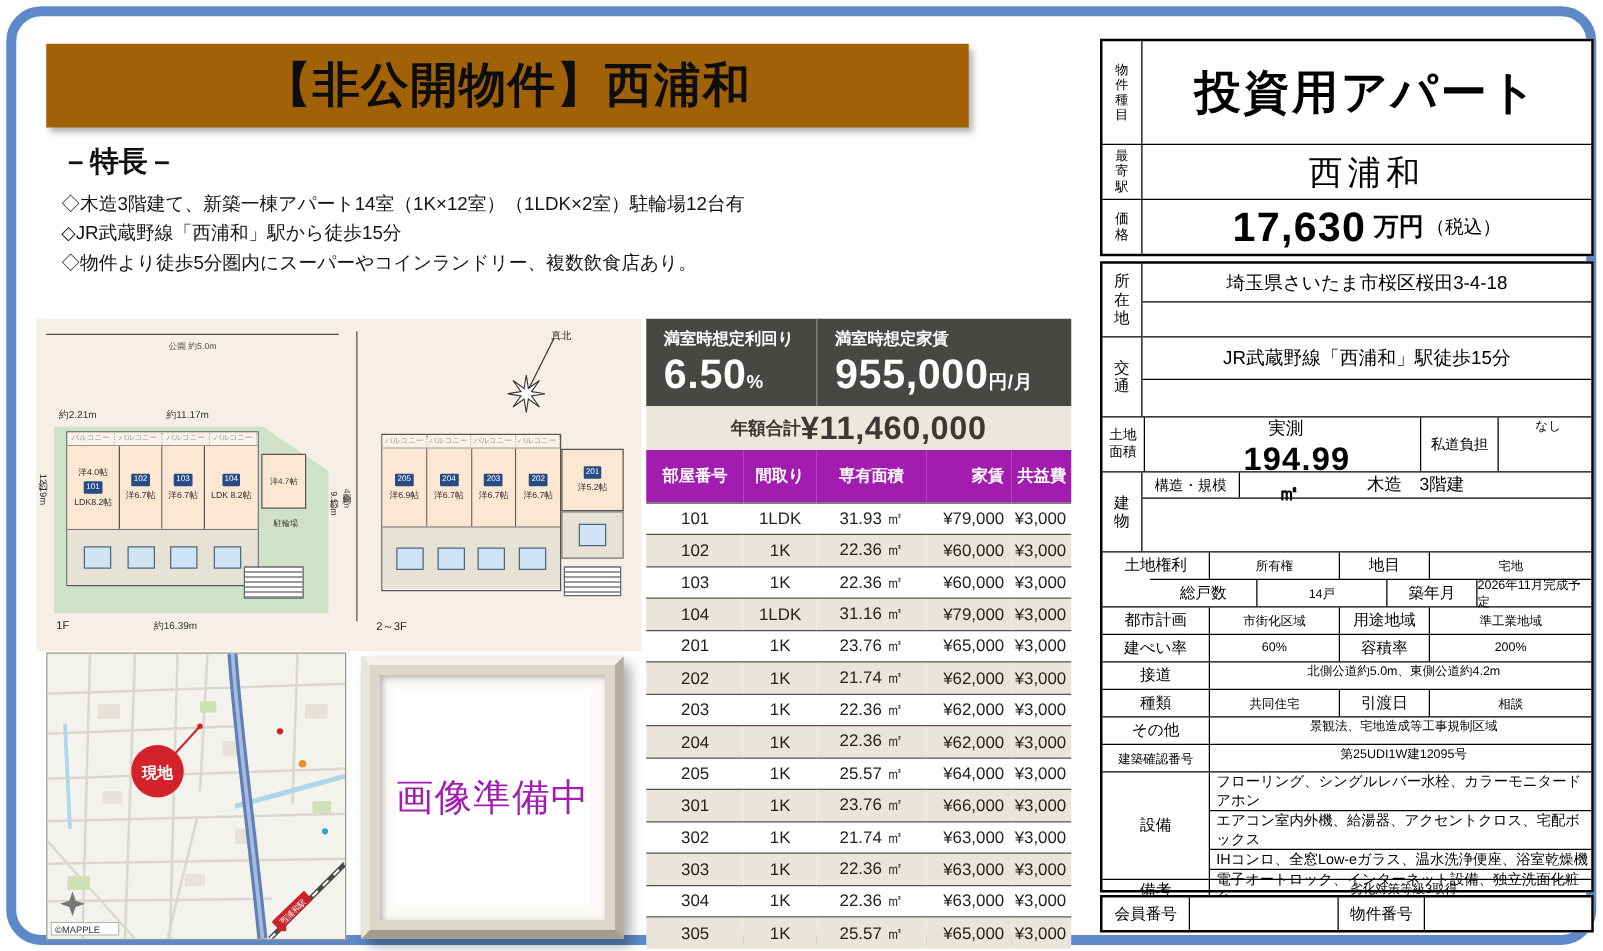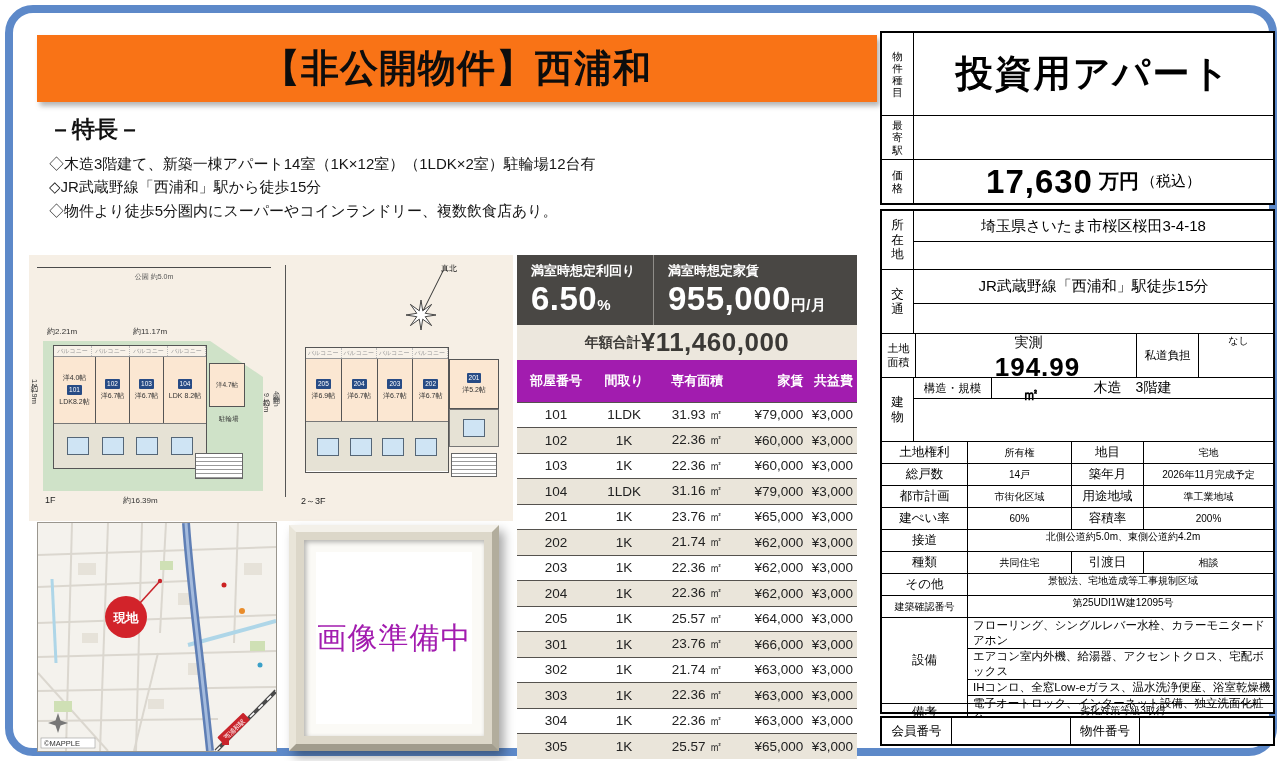--- a/index.html
+++ b/index.html
@@ -1,22 +1,22 @@
 <!DOCTYPE html>
 <html><head>
 <meta charset="utf-8">
 <style>
   * { margin:0; padding:0; box-sizing:border-box; }
   html,body { width:1282px; height:761px; background:#fff; font-family:"Liberation Sans", sans-serif; overflow:hidden; }
   #page { position:absolute; left:5px; top:5px; width:1272px; height:751px;
           border:8px solid #5d89c9; border-radius:28px; background:#fff; }
 
   
-  #banner { position:absolute; left:24px; top:22px; width:840px; height:67px;
-            background:#f97316; box-shadow:3px 4px 5px rgba(90,90,90,.45);
+  #banner { position:absolute; left:24px; top:22px; width:738px; height:67px;
+            background:#a16207; box-shadow:3px 4px 5px rgba(90,90,90,.45);
             display:flex; align-items:center; justify-content:center; }
   #banner .title { font-size:38px; font-weight:bold; color:#0d0d0d; letter-spacing:1px; }
 
   
   #features { position:absolute; left:36px; top:101px; width:810px; }
   #features h2 { font-size:23px; font-weight:bold; color:#111; margin-bottom:7px; }
   #features .item { font-size:15px; color:#151515; line-height:1.55; }
 
   
   #plans { position:absolute; left:16px; top:242px; width:484px; height:266px; background:#f6efe5; }
@@ -442,20 +442,21 @@
     <div class="prow" style="height:82px;">
       <div class="plab">
           <span class="stack" style="font-size:10.5px;">物件種目</span>
         </div>
       <div class="pval type-val">投資用アパート</div>
     </div>
     <div class="prow" style="height:44px;">
       <div class="plab">
           <span class="stack" style="font-size:10.5px;">最寄駅</span>
         </div>
+      <div class="pval station-val">西浦和</div>
     </div>
     <div class="prow" style="height:44px;">
       <div class="plab">
           <span class="stack" style="font-size:11px;">価格</span>
         </div>
       <div class="pval">
         <span class="price-num">17,630</span>
         <span class="price-unit">万円</span>
         <span class="price-tax">（税込）</span>
       </div>
@@ -512,21 +513,21 @@
         </div>
       </div>
     </div>
 
     <div class="prow" style="height:22px;">
       <div class="cell br f12" style="width:86px;">土地権利</div>
       <div class="cell br f13" style="width:104px;">所有権</div>
       <div class="cell br f12" style="width:72px;">地目</div>
       <div class="cell f13" style="flex:1;">宅地</div>
     </div>
-    <div class="prow" style="height:22px;">
+    <div class="prow" style="height:22px;margin-left:38px;">
       <div class="cell br f12" style="width:86px;">総戸数</div>
       <div class="cell br f13" style="width:104px;">14戸</div>
       <div class="cell br f12" style="width:72px;">築年月</div>
       <div class="cell f13" style="flex:1;">2026年11月完成予定</div>
     </div>
     <div class="prow" style="height:22px;">
       <div class="cell br f12" style="width:86px;">都市計画</div>
       <div class="cell br f13" style="width:104px;">市街化区域</div>
       <div class="cell br f12" style="width:72px;">用途地域</div>
       <div class="cell f13" style="flex:1;">準工業地域</div>

